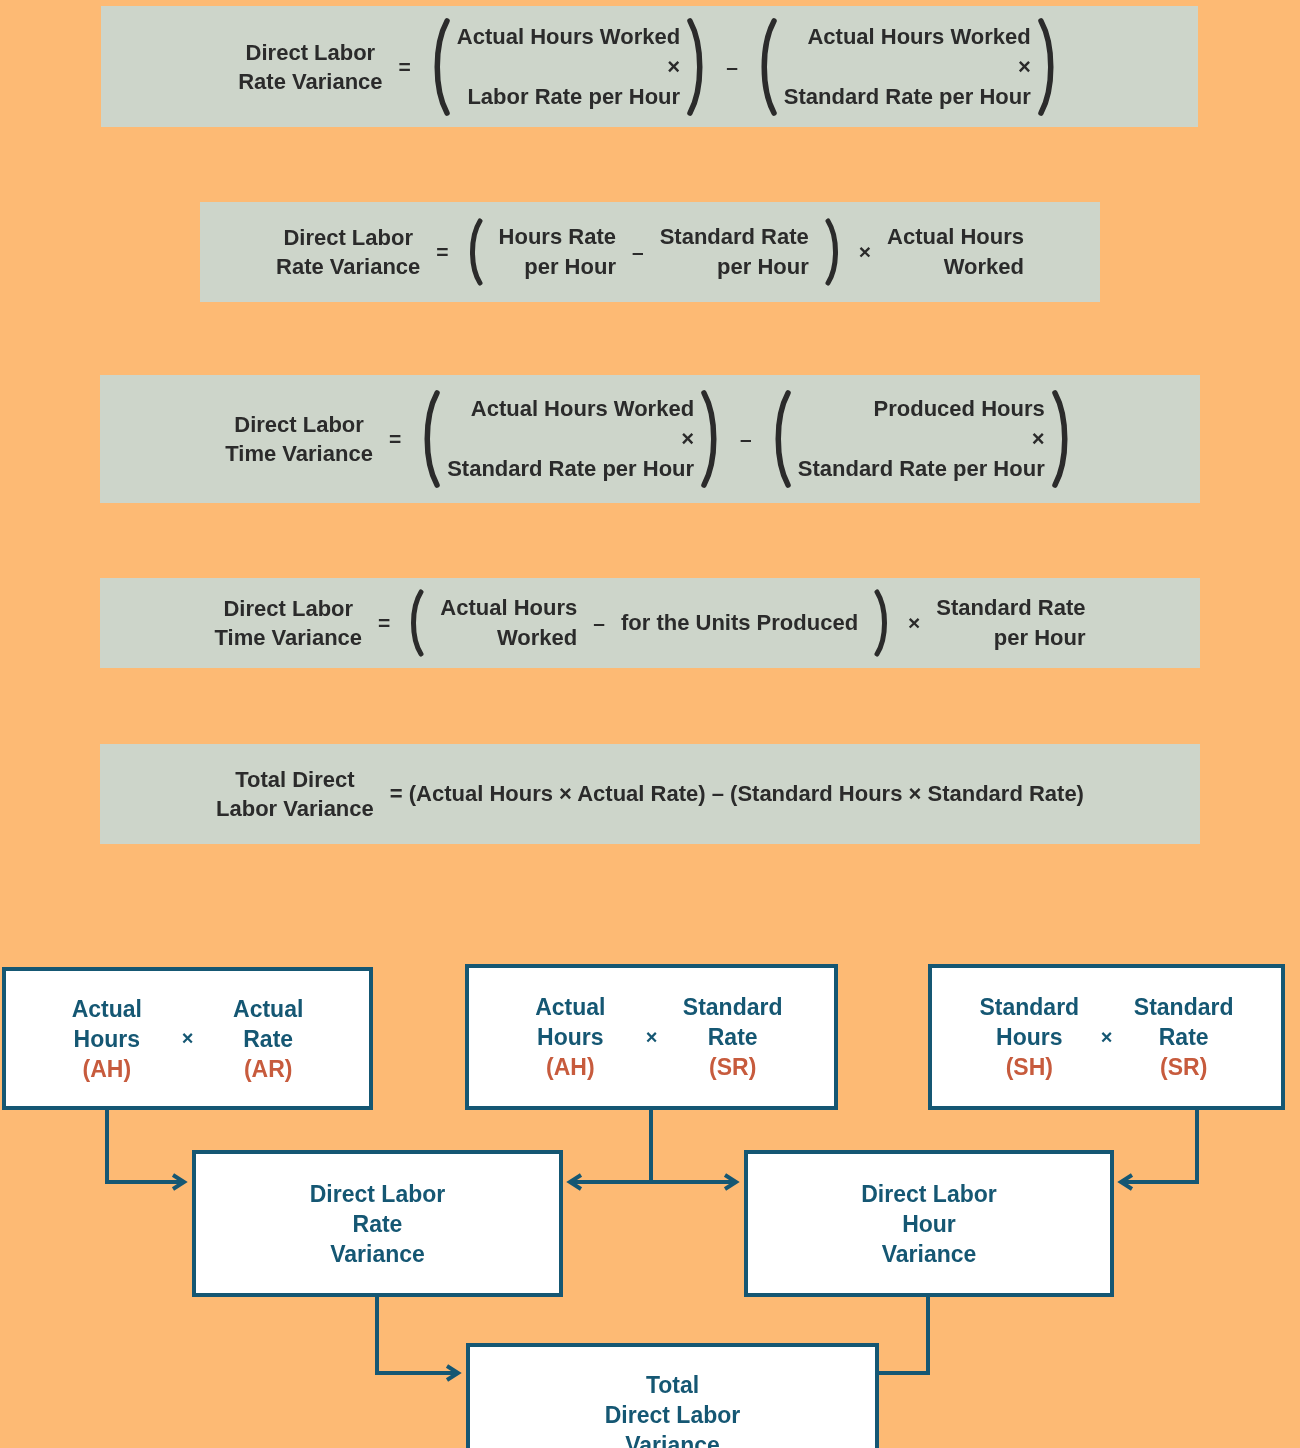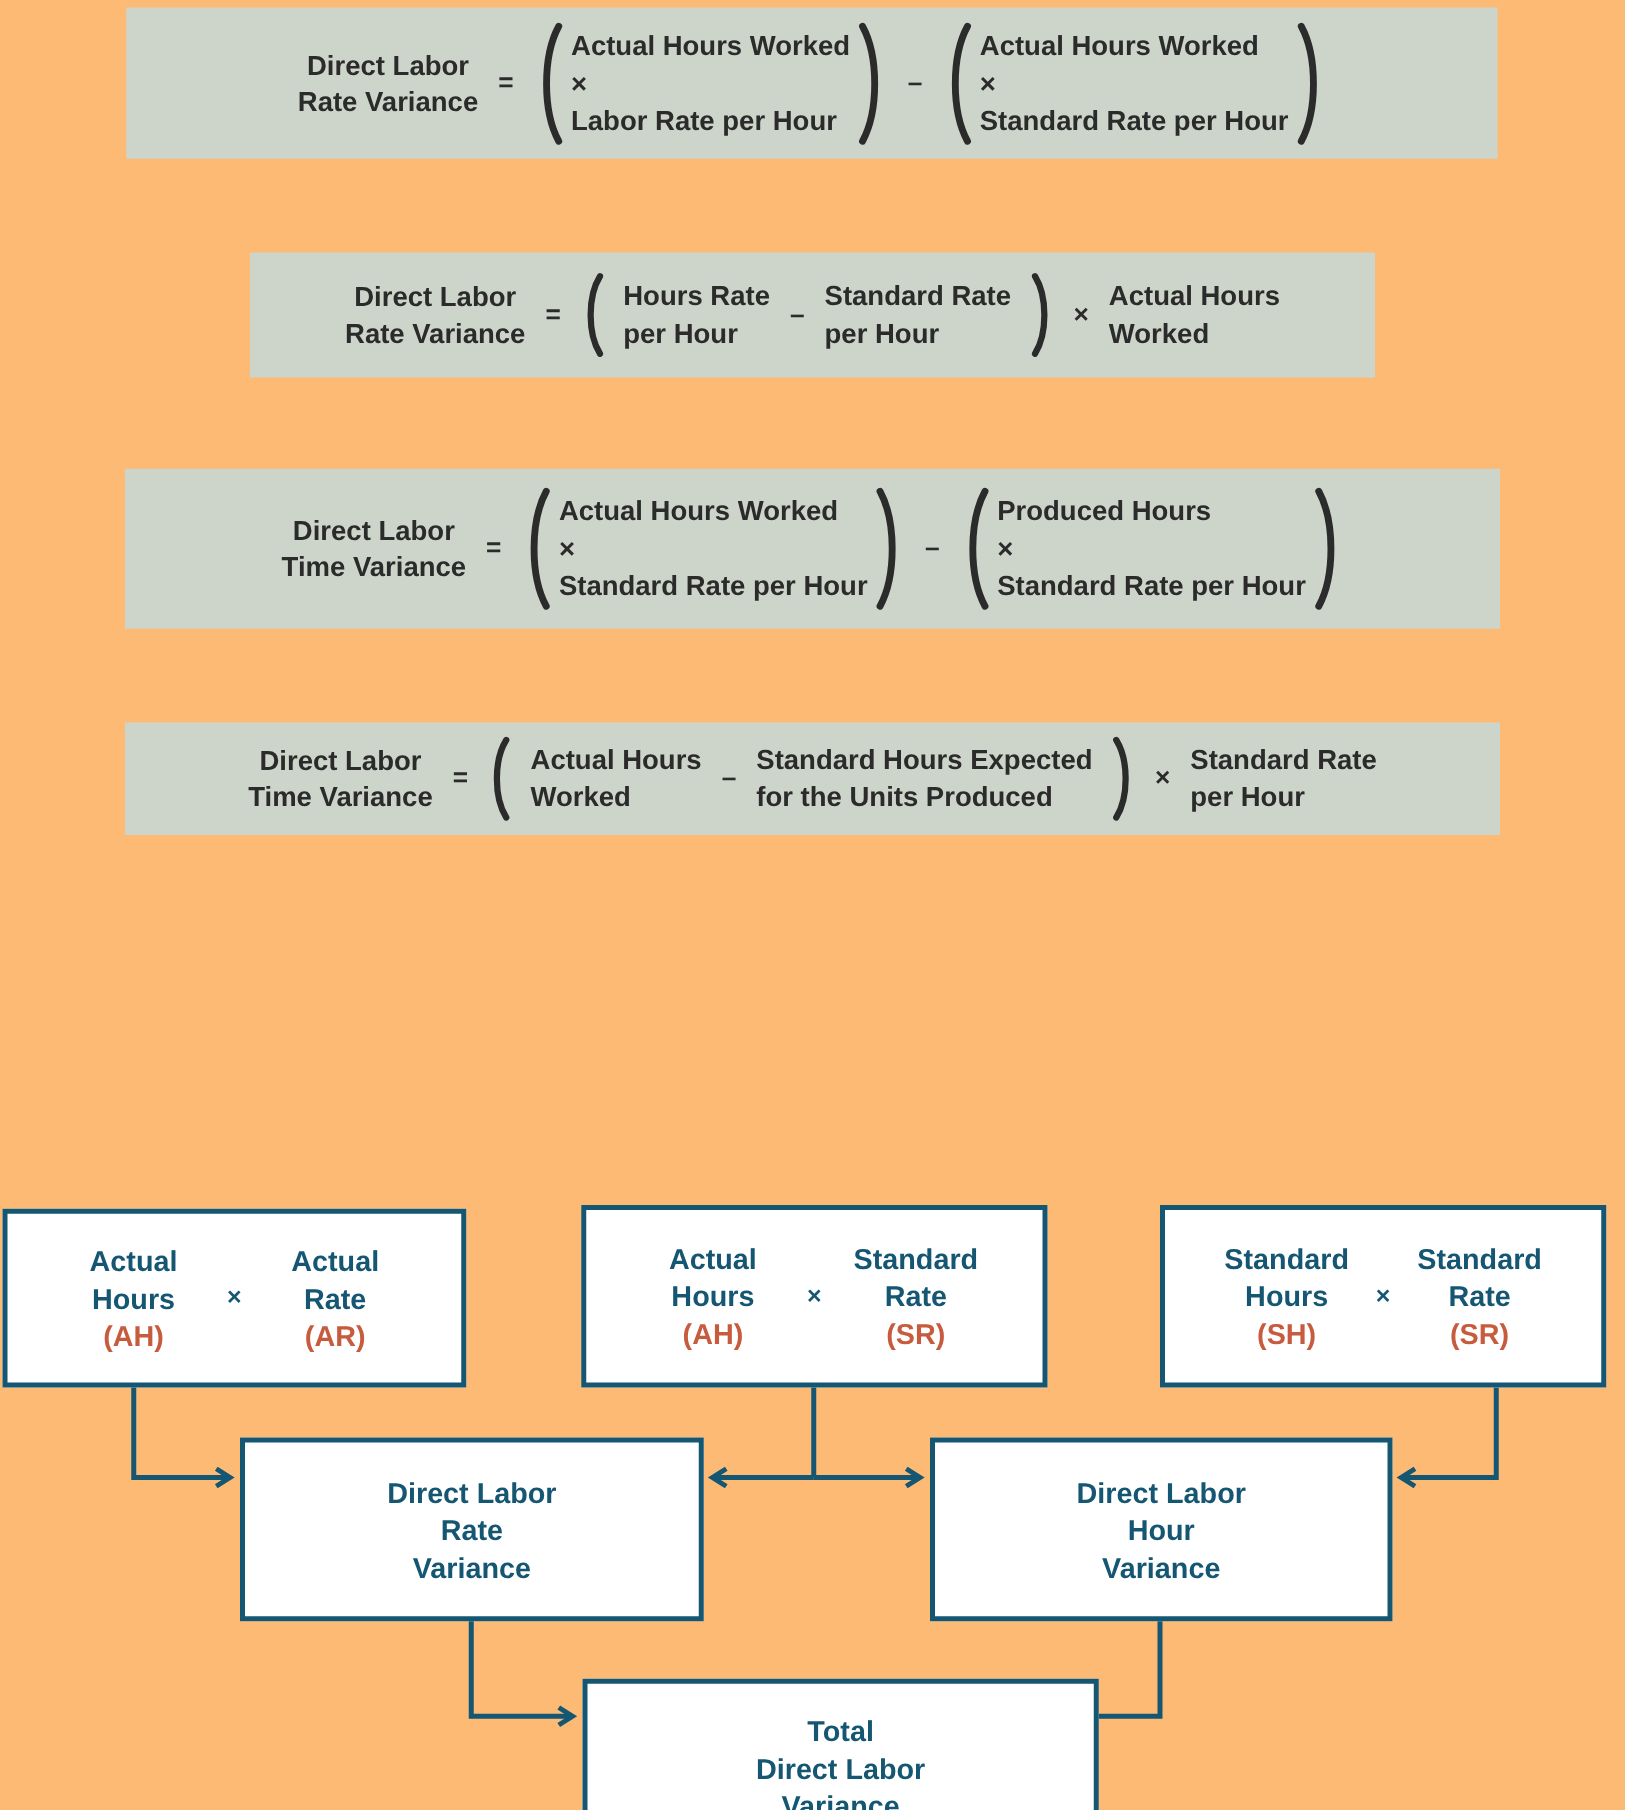--- a/index.html
+++ b/index.html
@@ -12,21 +12,21 @@
   .band {
     position:absolute; background:#cdd5ca;
     display:flex; align-items:center; justify-content:center; gap:16px;
   }
   .flabel {
     font-weight:bold; font-size:22px; color:#2b2b2b;
     text-align:center; line-height:29px; white-space:nowrap;
   }
   .eq, .op { font-weight:bold; font-size:21px; color:#2b2b2b; }
   .stack {
-    display:flex; flex-direction:column; align-items:flex-start;
+    display:flex; flex-direction:column; align-items:flex-end;
     font-weight:bold; font-size:22px; color:#2b2b2b; line-height:30px;
     text-align:center; white-space:nowrap;
   }
   .pgroup { display:flex; align-items:center; gap:6px; }
   .paren svg { display:block; }
   .body-line { font-weight:bold; font-size:22px; color:#2b2b2b; white-space:nowrap; }
 
   
   .fbox {
     position:absolute; background:#ffffff; border:4px solid #155773;
@@ -172,35 +172,41 @@
         <svg width="18" height="70" viewBox="0 0 18 70">
           <path d="M15,4 C5,20 5,50 15,66" stroke="#2b2b2b" stroke-width="5" fill="none" stroke-linecap="round"></path>
         </svg>
       </span>
     <div class="stack">
       <span>Actual Hours</span>
       <span>Worked</span>
     </div>
     <span class="op">–</span>
     <div class="stack">
-      <span>Standard Hours Expected</span>
       <span>for the Units Produced</span>
     </div>
     <span class="paren">
         <svg width="18" height="70" viewBox="0 0 18 70">
           <path d="M3,4 C13,20 13,50 3,66" stroke="#2b2b2b" stroke-width="5" fill="none" stroke-linecap="round"></path>
         </svg>
       </span>
     <span class="op">×</span>
     <div class="stack">
       <span>Standard Rate</span>
       <span>per Hour</span>
     </div>
   </div>
 
+  <div class="band" style="left:100px; top:744px; width:1100px; height:100px;">
+    <div class="flabel">
+      <div>Total Direct</div>
+      <div>Labor Variance</div>
+    </div>
+    <span class="body-line">= (Actual Hours × Actual Rate) – (Standard Hours × Standard Rate)</span>
+  </div>
 
   <svg class="connector-layer" width="1300" height="1448" viewBox="0 0 1300 1448">
     <defs>
       <marker id="chev" markerUnits="userSpaceOnUse" markerWidth="20" markerHeight="20" refX="13" refY="9" orient="auto">
         <path d="M2,2 L13,9 L2,16" fill="none" stroke="#155773" stroke-width="4"></path>
       </marker>
     </defs>
     <g stroke="#155773" stroke-width="4" fill="none">
       <polyline points="107,1067 107,1182 184,1182" marker-end="url(#chev)"></polyline>
       <polyline points="651,1067 651,1182"></polyline>

